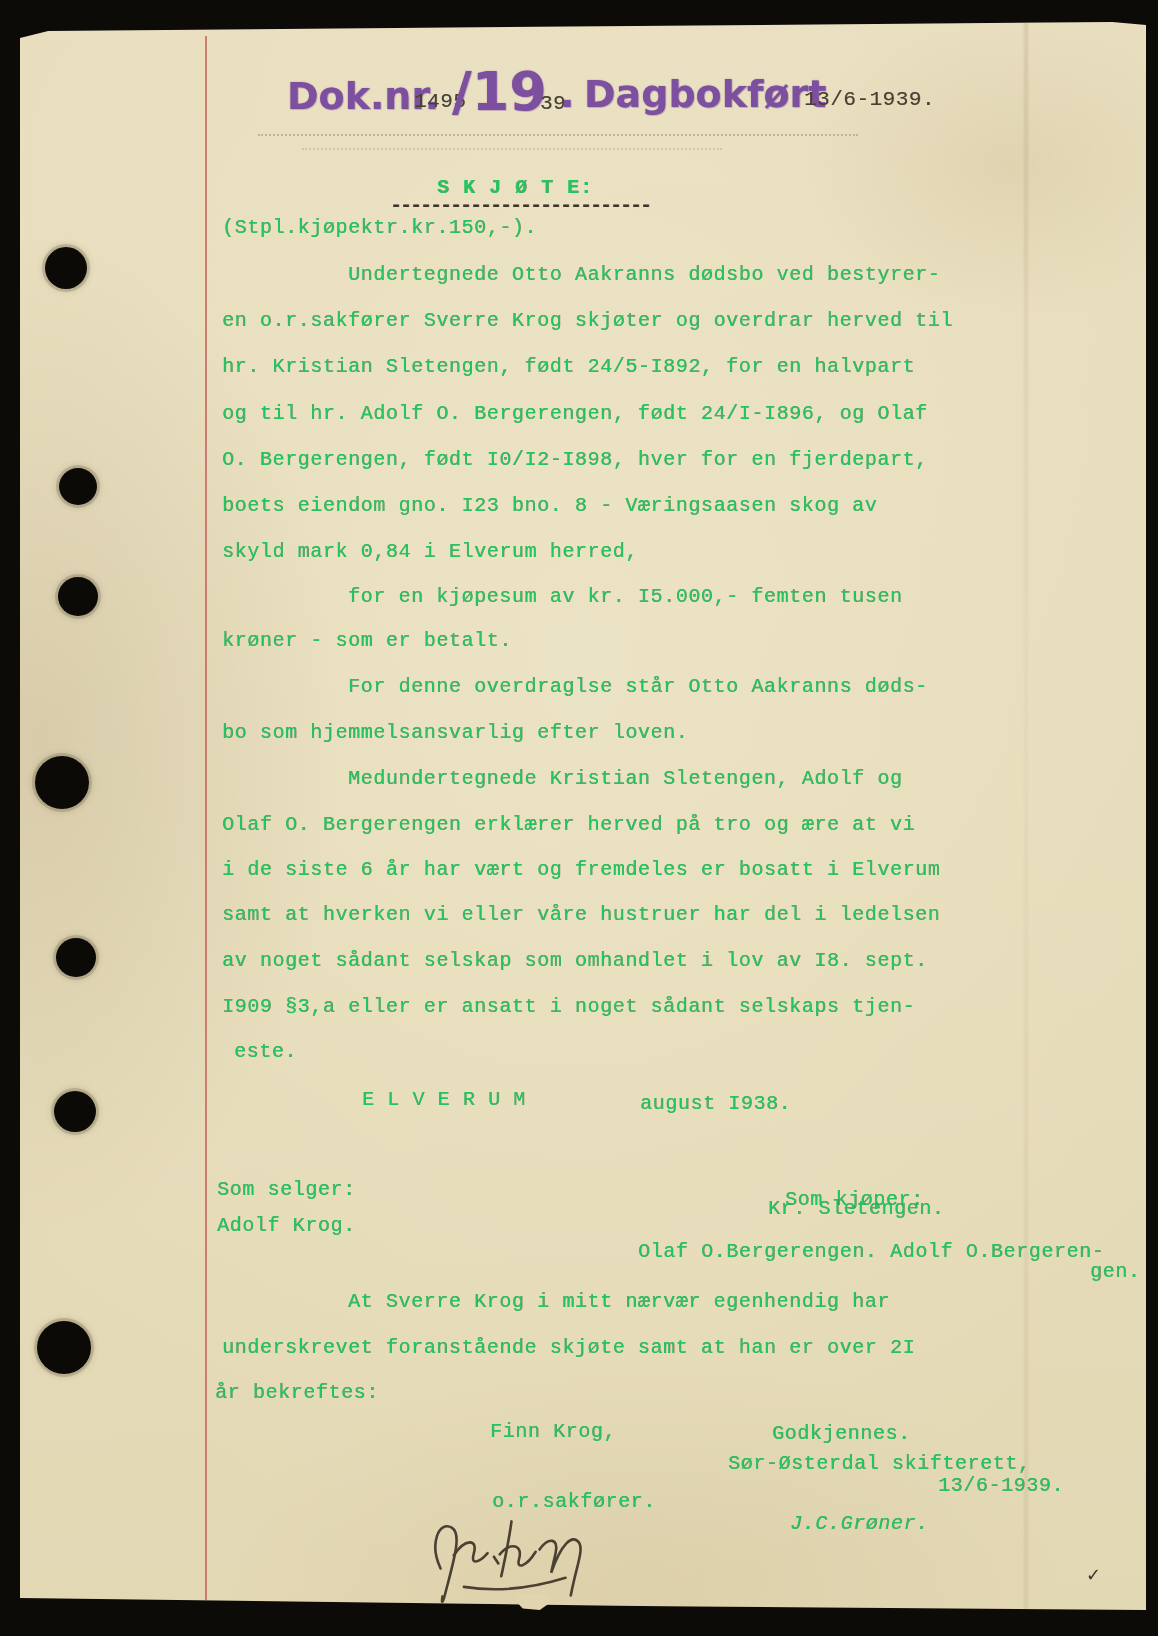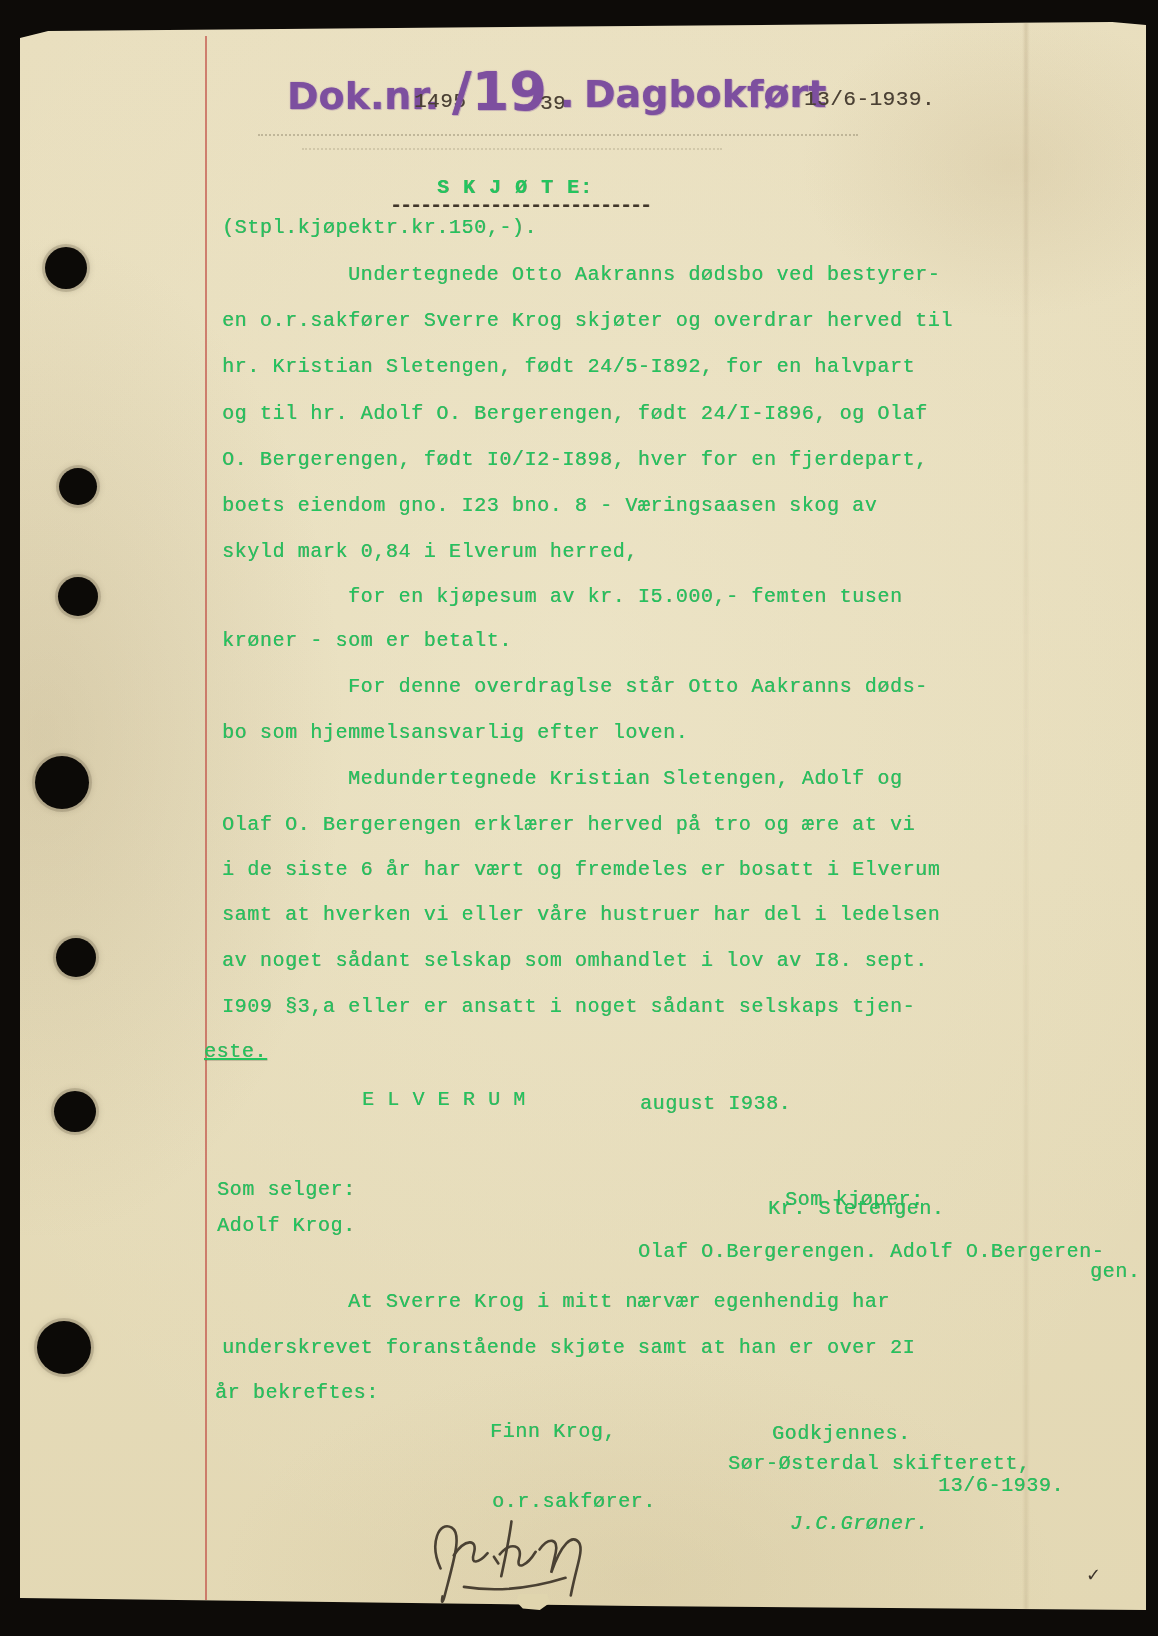--- a/index.html
+++ b/index.html
@@ -124,21 +124,21 @@
       <div class="tline" style="left: 348px; top: 585px; text-align: center;">for en kjøpesum av kr. I5.000,- femten tusen</div>
       <div class="tline" style="left: 222px; top: 629px;">krøner - som er betalt.</div>
       <div class="tline" style="left: 348px; top: 675px;">For denne overdraglse står Otto Aakranns døds-</div>
       <div class="tline" style="left: 222px; top: 721px;">bo som hjemmelsansvarlig efter loven.</div>
       <div class="tline" style="left: 348px; top: 767px;">Medundertegnede Kristian Sletengen, Adolf og</div>
       <div class="tline" style="left: 222px; top: 813px;">Olaf O. Bergerengen erklærer herved på tro og ære at vi</div>
       <div class="tline" style="left: 222px; top: 858px;">i de siste 6 år har vært og fremdeles er bosatt i Elverum</div>
       <div class="tline" style="left: 222px; top: 903px;">samt at hverken vi eller våre hustruer har del i ledelsen</div>
       <div class="tline" style="left: 222px; top: 949px;">av noget sådant selskap som omhandlet i lov av I8. sept.</div>
       <div class="tline" style="left: 222px; top: 995px;">I909 §3,a eller er ansatt i noget sådant selskaps tjen-</div>
-      <div class="tline" style="left: 204px; top: 1040px; text-decoration: underline;">este.</div>
+      <div class="tline" style="left: 234px; top: 1040px;">este.</div>
       <div class="tline" style="left: 362px; top: 1088px;">E L V E R U M</div>
       <div class="tline" style="left: 640px; top: 1092px;">august I938.</div>
       <div class="tline" style="left: 217px; top: 1178px;">Som selger:</div>
       <div class="tline" style="left: 785px; top: 1188px;">Som kjøper:</div>
       <div class="tline" style="left: 217px; top: 1214px;">Adolf Krog.</div>
       <div class="tline" style="left: 768px; top: 1197px;">Kr. Sletengen.</div>
       <div class="tline" style="left: 638px; top: 1240px;">Olaf O.Bergerengen. Adolf O.Bergeren-</div>
       <div class="tline" style="left: 1090px; top: 1260px;">gen.</div>
       <div class="tline" style="left: 348px; top: 1290px;">At Sverre Krog i mitt nærvær egenhendig har</div>
       <div class="tline" style="left: 222px; top: 1336px;">underskrevet foranstående skjøte samt at han er over 2I</div>

